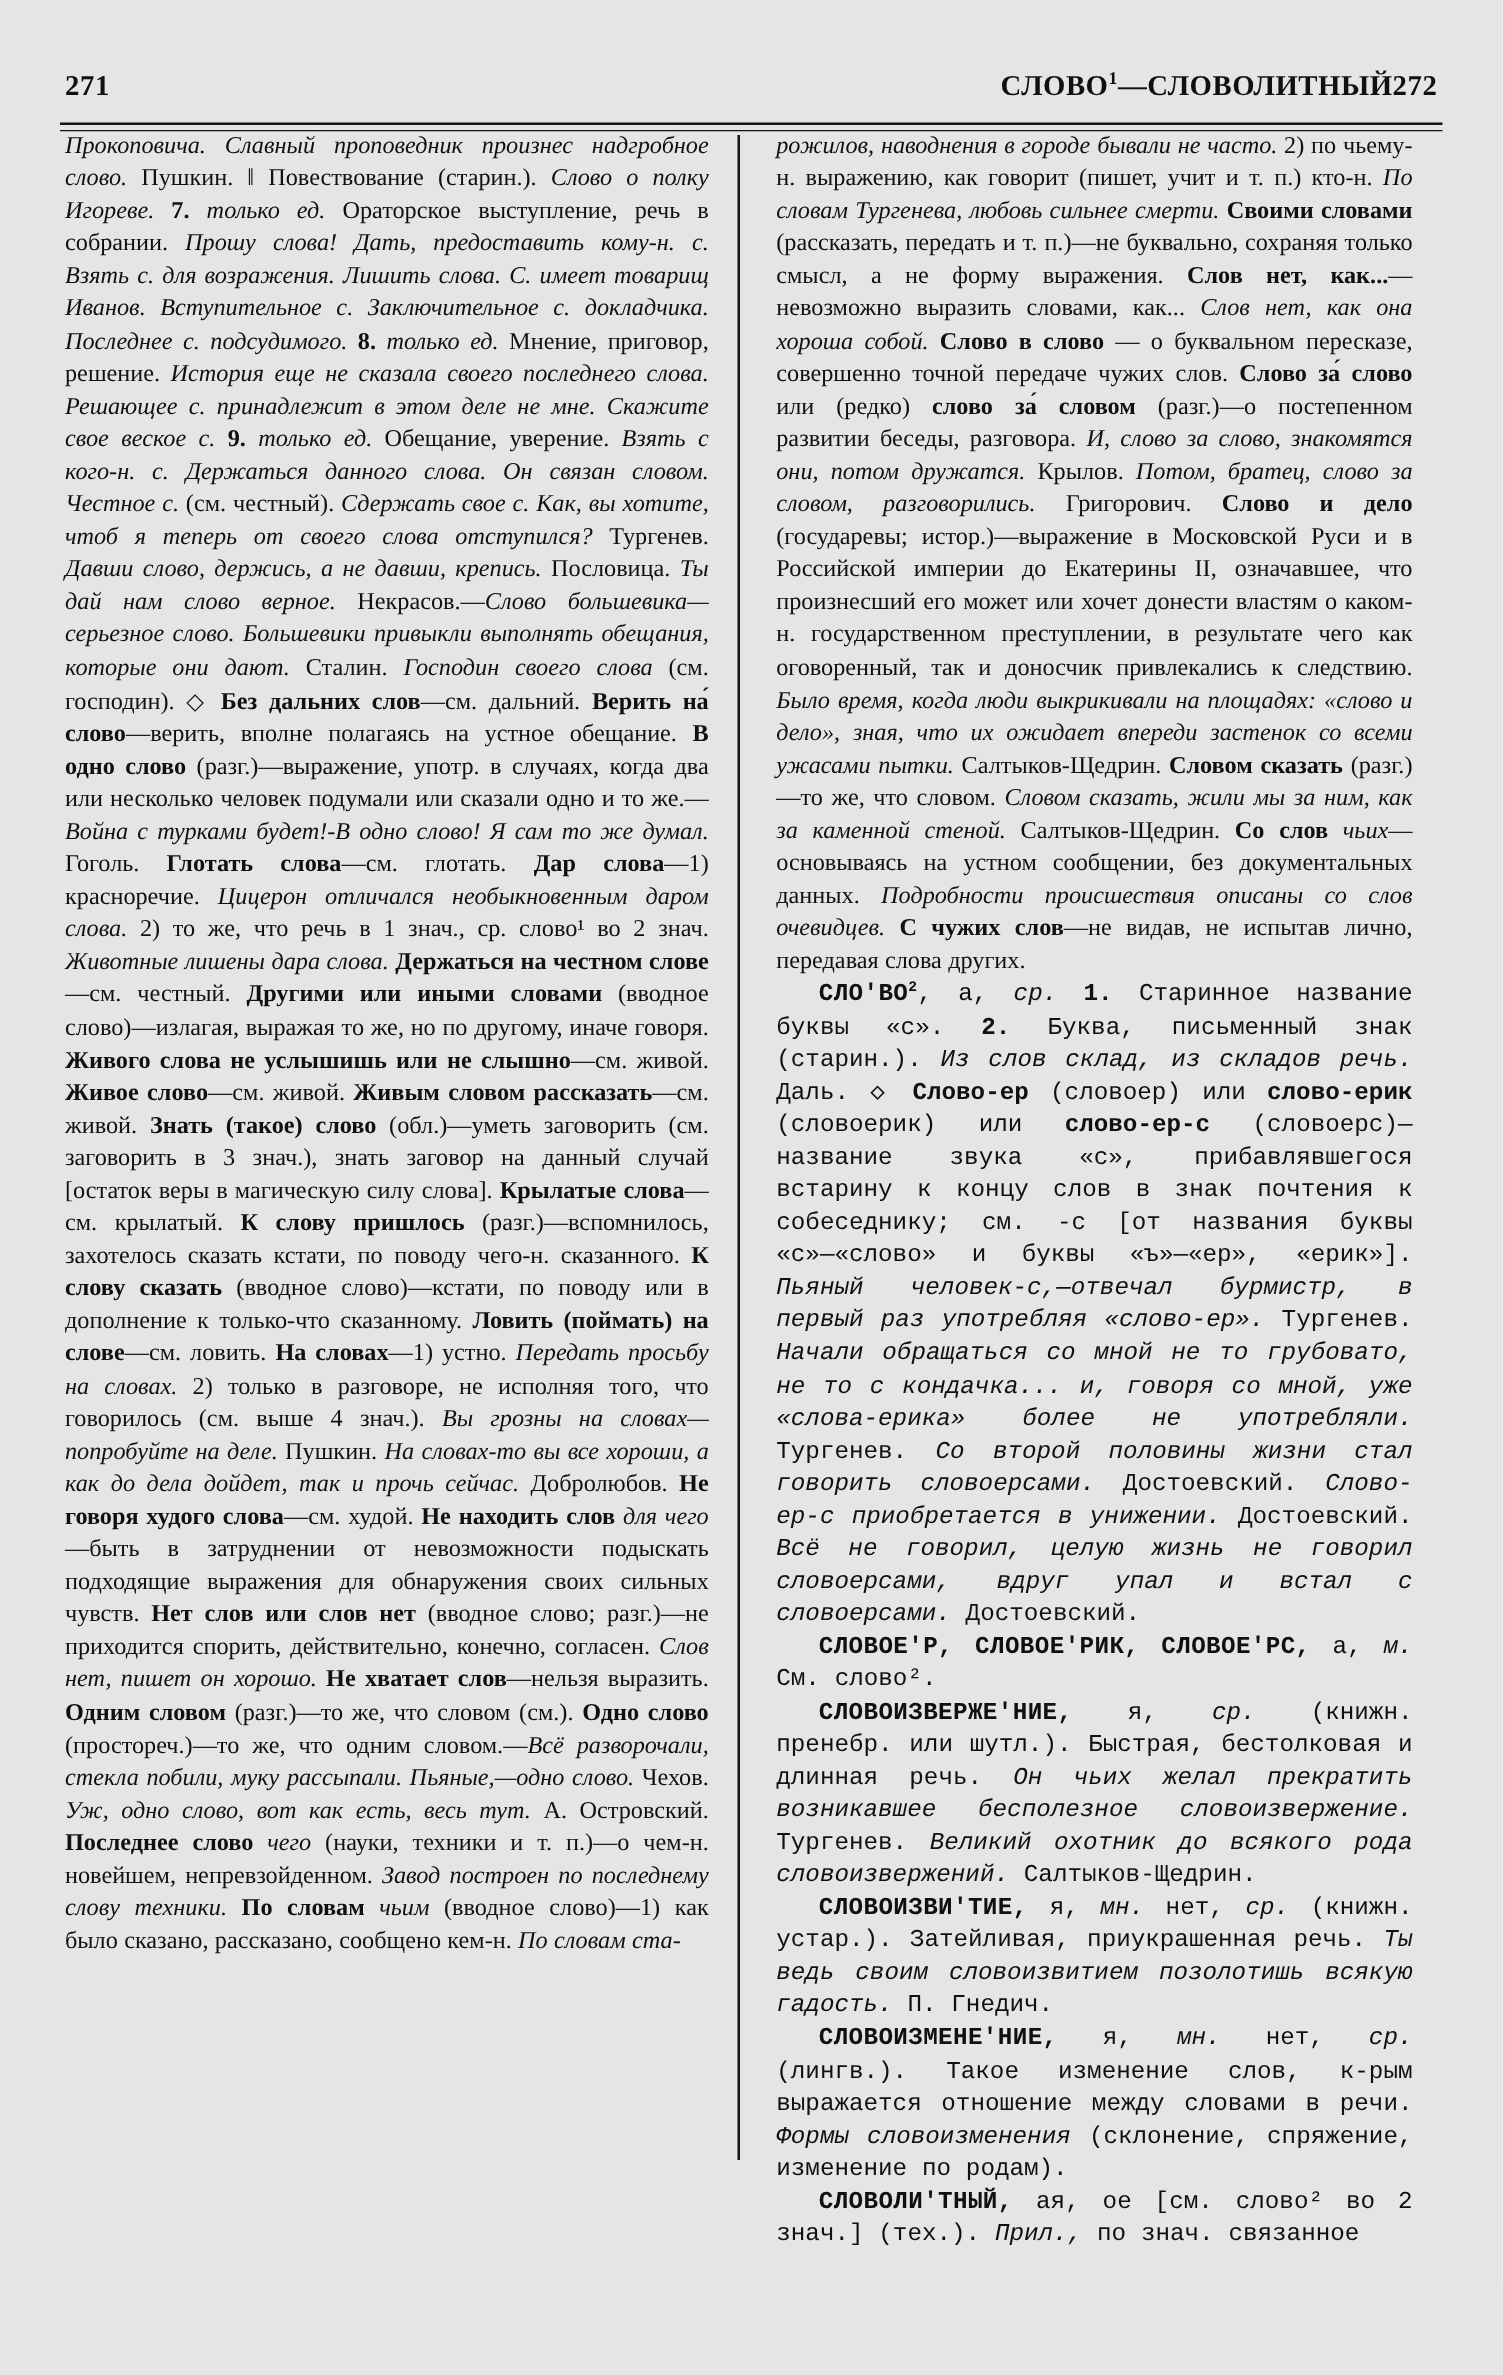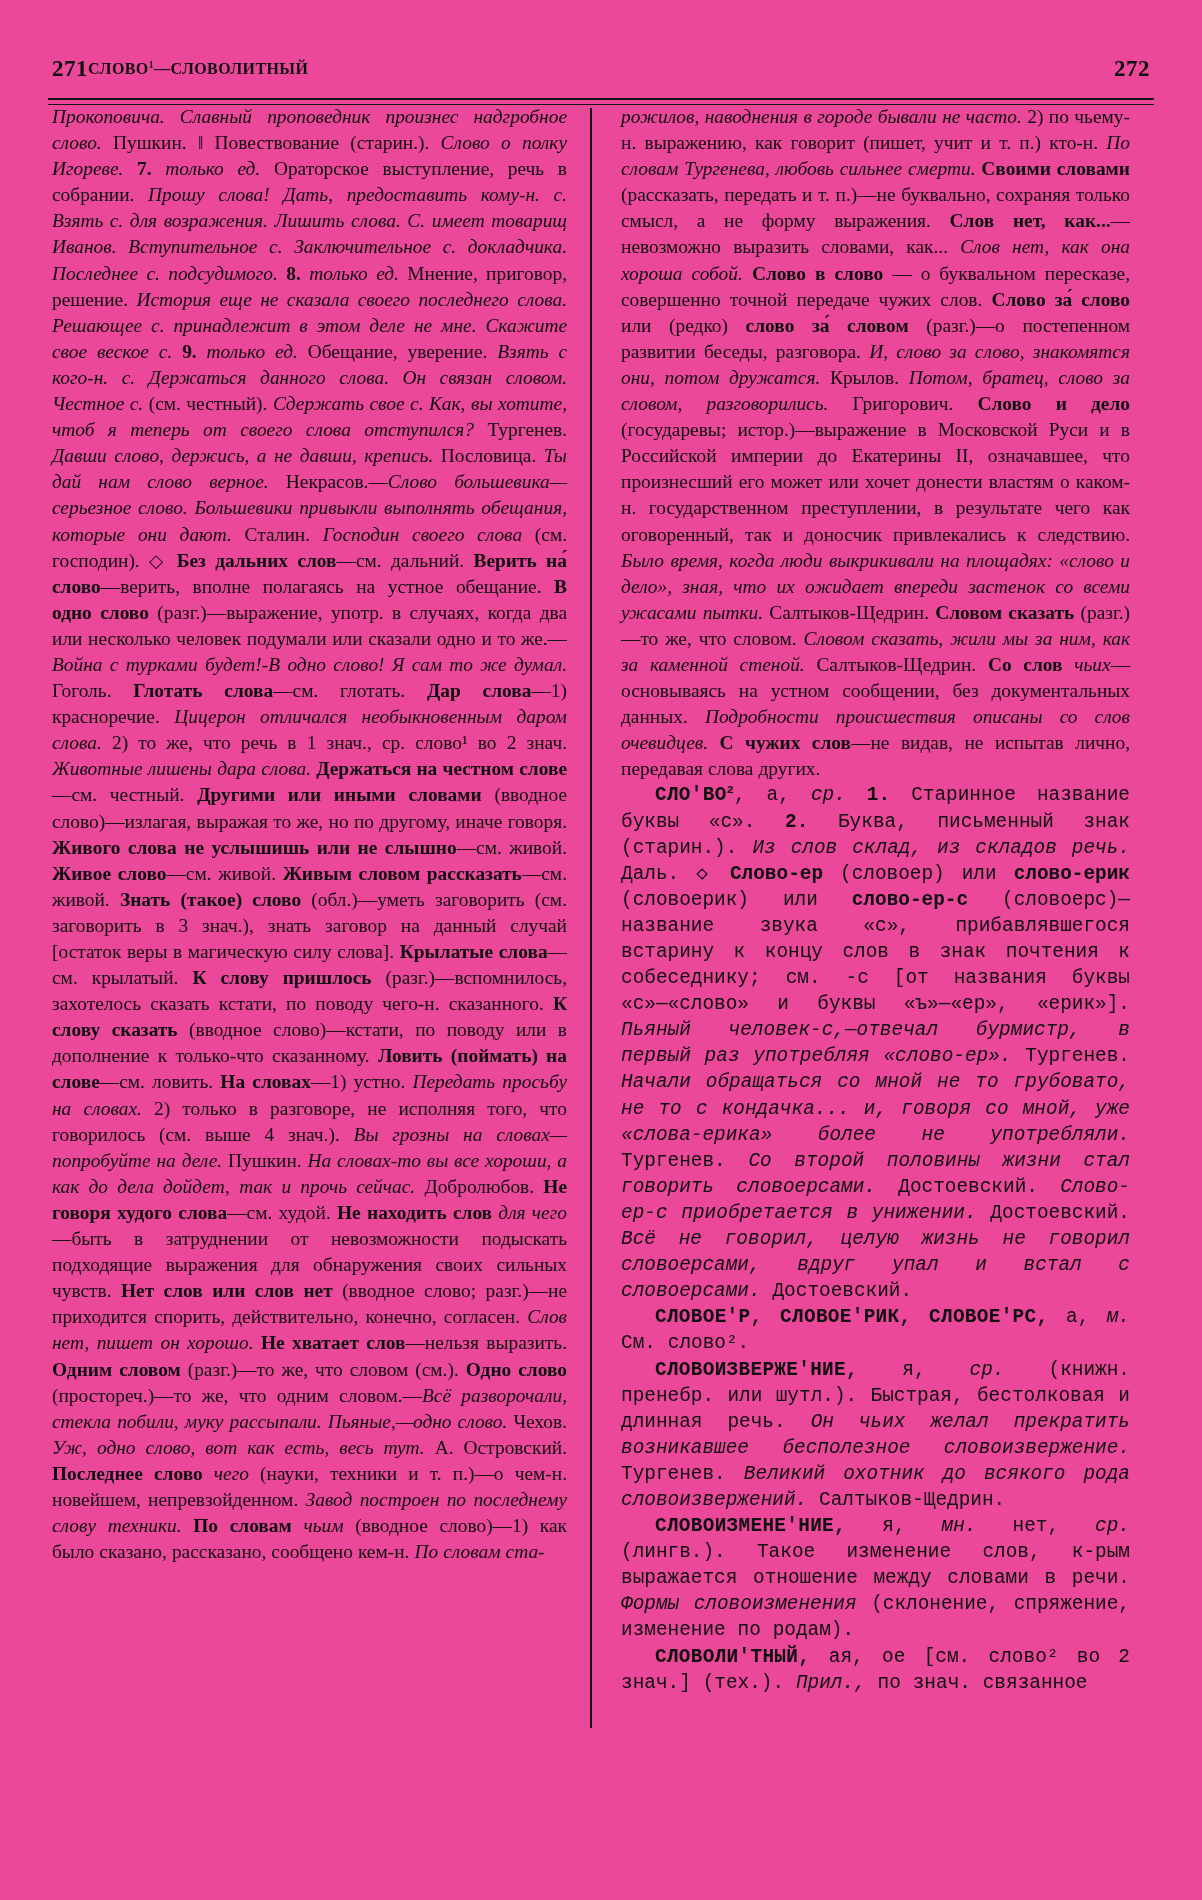--- a/index.html
+++ b/index.html
@@ -35,23 +35,23 @@
     align-items: center;
     justify-content: space-between;
     font-weight: bold;
   }
   .folio {
     font-size: 23px;
     letter-spacing: 0.5px;
     font-family: "Liberation Serif", "DejaVu Serif", serif;
   }
   .runtitle {
-    font-size: 16px;
+    font-size: 23px;
     letter-spacing: 0.4px;
-    text-align: left;
+    text-align: right;
     flex: 1;
   }
   .runtitle sup { font-size: 0.62em; vertical-align: super; }
 
   .rule-top {
     position: absolute;
     left: 48px;
     right: 48px;
     top: 98px;
     height: 4px;
@@ -103,21 +103,21 @@
   .hw {
     font-weight: bold;
     letter-spacing: 0.3px;
   }
   sup { font-size: 0.6em; vertical-align: super; line-height: 0; }
   .dia { font-weight: normal; font-size: 0.95em; }
 </style>
 </head>
 <body style="background: rgb(247, 245, 247);">
 
-<div id="page" style="background: #ec4899; color: rgb(16, 15, 18);">
+<div id="page" style="background: #e5e5e5; color: rgb(16, 15, 18);">
 
   <div class="runhead">
     <span class="folio">271</span>
     <span class="runtitle"><span>СЛОВО</span><sup>1</sup><span>—СЛОВОЛИТНЫЙ</span></span>
     <span class="folio">272</span>
   </div>
 
   <div class="rule-top"></div>
 
   <div class="columns">
@@ -125,18 +125,19 @@
         <p><i>Прокоповича. Славный проповедник произнес надгробное слово. </i><span>Пушкин. ǁ Повествование (старин.). </span><i>Слово о полку Игореве. </i><b>7. </b><i>только ед. </i><span>Ораторское выступление, речь в собрании. </span><i>Прошу слова! Дать, предоставить кому-н. с. Взять с. для возражения. Лишить слова. С. имеет товарищ Иванов. Вступительное с. Заключительное с. докладчика. Последнее с. подсудимого. </i><b>8. </b><i>только ед. </i><span>Мнение, приговор, решение. </span><i>История еще не сказала своего последнего слова. Решающее с. принадлежит в этом деле не мне. Скажите свое веское с. </i><b>9. </b><i>только ед. </i><span>Обещание, уверение. </span><i>Взять с кого-н. с. Держаться данного слова. Он связан словом. Честное с. </i><span>(см. честный). </span><i>Сдержать свое с. Как, вы хотите, чтоб я теперь от своего слова отступился? </i><span>Тургенев. </span><i>Давши слово, держись, а не давши, крепись. </i><span>Пословица. </span><i>Ты дай нам слово верное. </i><span>Некрасов.—</span><i>Слово большевика—серьезное слово. Большевики привыкли выполнять обещания, которые они дают. </i><span>Сталин. </span><i>Господин своего слова </i><span>(см. господин). </span><span class="dia">◇ </span><b>Без дальних слов</b><span>—см. дальний. </span><b>Верить на́ слово</b><span>—верить, вполне полагаясь на устное обещание. </span><b>В одно слово </b><span>(разг.)—выражение, употр. в случаях, когда два или несколько человек подумали или сказали одно и то же.—</span><i>Война с турками будет!-В одно слово! Я сам то же думал. </i><span>Гоголь. </span><b>Глотать слова</b><span>—см. глотать. </span><b>Дар слова</b><span>—1) красноречие. </span><i>Цицерон отличался необыкновенным даром слова. </i><span>2) то же, что речь в 1 знач., ср. слово¹ во 2 знач. </span><i>Животные лишены дара слова. </i><b>Держаться на честном слове</b><span>—см. честный. </span><b>Другими или иными словами </b><span>(вводное слово)—излагая, выражая то же, но по другому, иначе говоря. </span><b>Живого слова не услышишь или не слышно</b><span>—см. живой. </span><b>Живое слово</b><span>—см. живой. </span><b>Живым словом рассказать</b><span>—см. живой. </span><b>Знать (такое) слово </b><span>(обл.)—уметь заговорить (см. заговорить в 3 знач.), знать заговор на данный случай [остаток веры в магическую силу слова]. </span><b>Крылатые слова</b><span>—см. крылатый. </span><b>К слову пришлось </b><span>(разг.)—вспомнилось, захотелось сказать кстати, по поводу чего-н. сказанного. </span><b>К слову сказать </b><span>(вводное слово)—кстати, по поводу или в дополнение к только-что сказанному. </span><b>Ловить (поймать) на слове</b><span>—см. ловить. </span><b>На словах</b><span>—1) устно. </span><i>Передать просьбу на словах. </i><span>2) только в разговоре, не исполняя того, что говорилось (см. выше 4 знач.). </span><i>Вы грозны на словах—попробуйте на деле. </i><span>Пушкин. </span><i>На словах-то вы все хороши, а как до дела дойдет, так и прочь сейчас. </i><span>Добролюбов. </span><b>Не говоря худого слова</b><span>—см. худой. </span><b>Не находить слов </b><i>для чего</i><span>—быть в затруднении от невозможности подыскать подходящие выражения для обнаружения своих сильных чувств. </span><b>Нет слов или слов нет </b><span>(вводное слово; разг.)—не приходится спорить, действительно, конечно, согласен. </span><i>Слов нет, пишет он хорошо. </i><b>Не хватает слов</b><span>—нельзя выразить. </span><b>Одним словом </b><span>(разг.)—то же, что словом (см.). </span><b>Одно слово </b><span>(простореч.)—то же, что одним словом.—</span><i>Всё разворочали, стекла побили, муку рассыпали. Пьяные,—одно слово. </i><span>Чехов. </span><i>Уж, одно слово, вот как есть, весь тут. </i><span>А. Островский. </span><b>Последнее слово </b><i>чего </i><span>(науки, техники и т. п.)—о чем-н. новейшем, непревзойденном. </span><i>Завод построен по последнему слову техники. </i><b>По словам </b><i>чьим </i><span>(вводное слово)—1) как было сказано, рассказано, сообщено кем-н. </span><i>По словам ста-</i></p>
       </div>
     <div class="gutter">
       <div class="gutter-rule"></div>
     </div>
     <div class="col right" id="col-right">
         <p><i>рожилов, наводнения в городе бывали не часто. </i><span>2) по чьему-н. выражению, как говорит (пишет, учит и т. п.) кто-н. </span><i>По словам Тургенева, любовь сильнее смерти. </i><b>Своими словами </b><span>(рассказать, передать и т. п.)—не буквально, сохраняя только смысл, а не форму выражения. </span><b>Слов нет, как...</b><span>—невозможно выразить словами, как... </span><i>Слов нет, как она хороша собой. </i><b>Слово в слово </b><span>— о буквальном пересказе, совершенно точной передаче чужих слов. </span><b>Слово за́ слово </b><span>или (редко) </span><b>слово за́ словом </b><span>(разг.)—о постепенном развитии беседы, разговора. </span><i>И, слово за слово, знакомятся они, потом дружатся. </i><span>Крылов. </span><i>Потом, братец, слово за словом, разговорились. </i><span>Григорович. </span><b>Слово и дело </b><span>(государевы; истор.)—выражение в Московской Руси и в Российской империи до Екатерины II, означавшее, что произнесший его может или хочет донести властям о каком-н. государственном преступлении, в результате чего как оговоренный, так и доносчик привлекались к следствию. </span><i>Было время, когда люди выкрикивали на площадях: «слово и дело», зная, что их ожидает впереди застенок со всеми ужасами пытки. </i><span>Салтыков-Щедрин. </span><b>Словом сказать </b><span>(разг.)—то же, что словом. </span><i>Словом сказать, жили мы за ним, как за каменной стеной. </i><span>Салтыков-Щедрин. </span><b>Со слов </b><i>чьих</i><span>—основываясь на устном сообщении, без документальных данных. </span><i>Подробности происшествия описаны со слов очевидцев. </i><b>С чужих слов</b><span>—не видав, не испытав лично, передавая слова других.</span></p>
         <p class="ind"><span class="hw">СЛО'ВО</span><sup class="hw">2</sup><span>, а, </span><i>ср. </i><b>1. </b><span>Старинное название буквы «с». </span><b>2. </b><span>Буква, письменный знак (старин.). </span><i>Из слов склад, из складов речь. </i><span>Даль. ◇ </span><b>Слово-ер </b><span>(словоер) или </span><b>слово-ерик </b><span>(словоерик) или </span><b>слово-ер-с </b><span>(словоерс)—название звука «с», прибавлявшегося встарину к концу слов в знак почтения к собеседнику; см. -с [от названия буквы «с»—«слово» и буквы «ъ»—«ер», «ерик»]. </span><i>Пьяный человек-с,—отвечал бурмистр, в первый раз употребляя «слово-ер». </i><span>Тургенев. </span><i>Начали обращаться со мной не то грубовато, не то с кондачка... и, говоря со мной, уже «слова-ерика» более не употребляли. </i><span>Тургенев. </span><i>Со второй половины жизни стал говорить словоерсами. </i><span>Достоевский. </span><i>Слово-ер-с приобретается в унижении. </i><span>Достоевский. </span><i>Всё не говорил, целую жизнь не говорил словоерсами, вдруг упал и встал с словоерсами. </i><span>Достоевский.</span></p>
         <p class="ind"><span class="hw">СЛОВОЕ'Р, СЛОВОЕ'РИК, СЛОВОЕ'РС, </span><span>а, </span><i>м. </i><span>См. слово².</span></p>
         <p class="ind"><span class="hw">СЛОВОИЗВЕРЖЕ'НИЕ, </span><span>я, </span><i>ср. </i><span>(книжн. пренебр. или шутл.). Быстрая, бестолковая и длинная речь. </span><i>Он чьих желал прекратить возникавшее бесполезное словоизвержение. </i><span>Тургенев. </span><i>Великий охотник до всякого рода словоизвержений. </i><span>Салтыков-Щедрин.</span></p>
+        <p class="ind"><span class="hw">СЛОВОИЗВИ'ТИЕ, </span><span>я, </span><i>мн. </i><span>нет, </span><i>ср. </i><span>(книжн. устар.). Затейливая, приукрашенная речь. </span><i>Ты ведь своим словоизвитием позолотишь всякую гадость. </i><span>П. Гнедич.</span></p>
         <p class="ind"><span class="hw">СЛОВОИЗМЕНЕ'НИЕ, </span><span>я, </span><i>мн. </i><span>нет, </span><i>ср. </i><span>(лингв.). Такое изменение слов, к-рым выражается отношение между словами в речи. </span><i>Формы словоизменения </i><span>(склонение, спряжение, изменение по родам).</span></p>
         <p class="ind"><span class="hw">СЛОВОЛИ'ТНЫЙ, </span><span>ая, ое [см. слово² во 2 знач.] (тех.). </span><i>Прил., </i><span>по знач. связанное</span></p>
       </div>
   </div>
 
 </div>
 
 </body></html>

